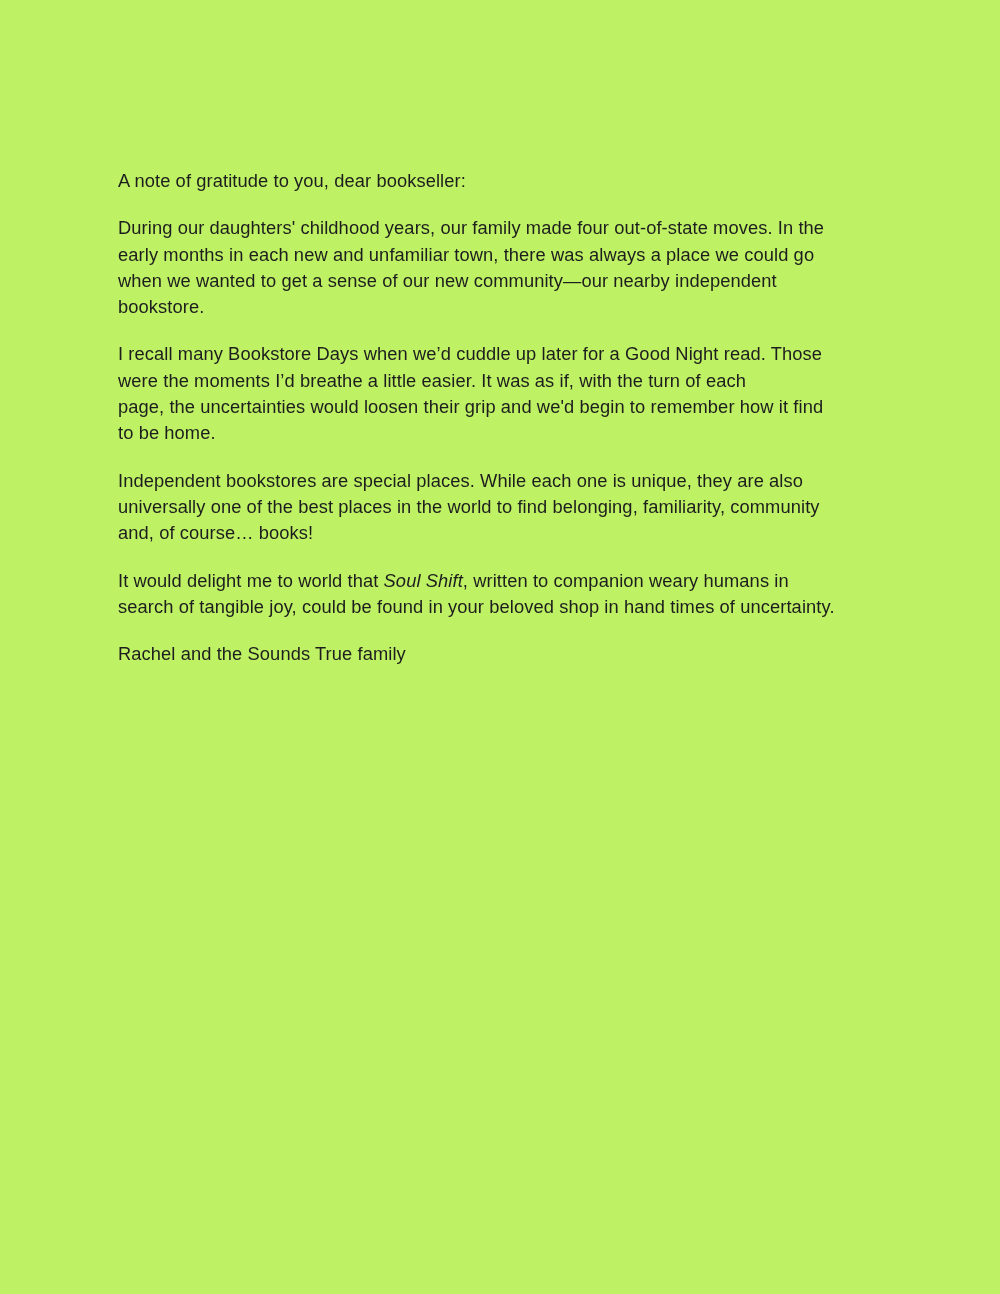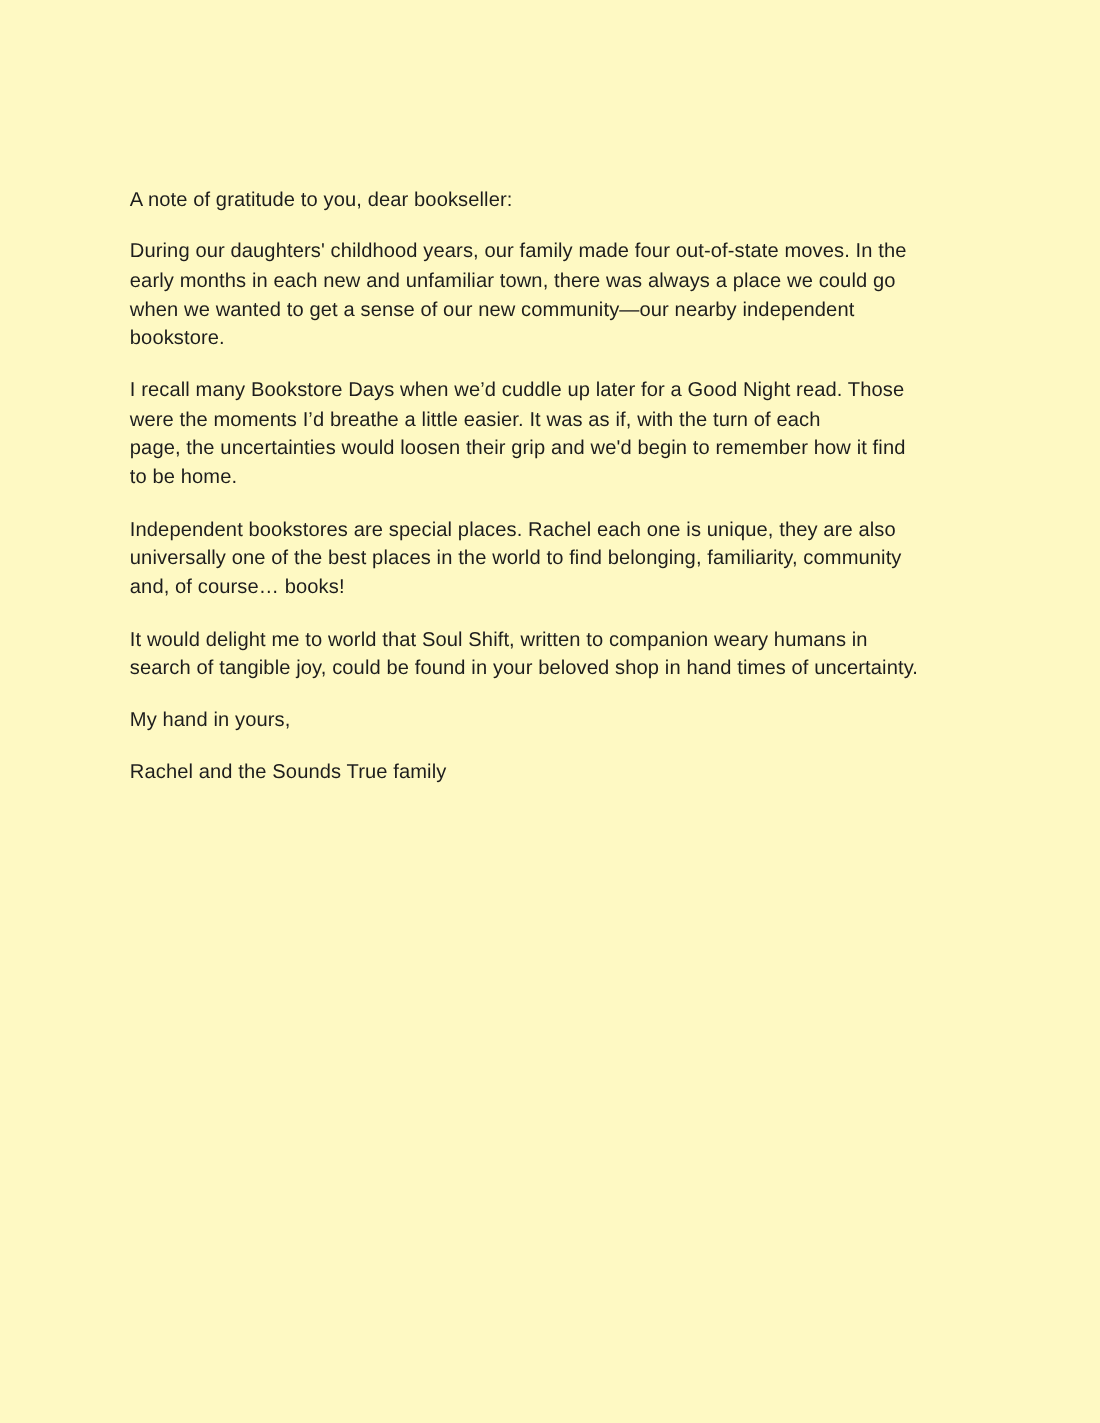--- a/index.html
+++ b/index.html
@@ -11,33 +11,34 @@
     width: 1000px;
     min-height: 1294px;
     font-family: "Liberation Sans", sans-serif;
     color: #1d1d1d;
   }
   .page {
     box-sizing: border-box;
     width: 1000px;
     min-height: 1294px;
     padding: 168px 50px 40px 118px;
-    background: #fef9c3;
+    background: #bef264;
   }
   .letter-body {
     width: 832px;
     font-size: 18.3px;
     line-height: 26.3px;
     letter-spacing: 0.1px;
   }
   .para {
     margin: 0 0 21px 0;
     white-space: pre-line; 
   }
   .book-title {
+    font-style: italic;
   }
 </style>
 </head>
 <body>
 
 <div class="page">
   <div class="letter-body">
 
     <p class="para">A note of gratitude to you, dear bookseller:</p>
 
@@ -45,25 +46,24 @@
 early months in each new and unfamiliar town, there was always a place we could go
 when we wanted to get a sense of our new community—our nearby independent
 bookstore.</p>
 
 
     <p class="para">I recall many Bookstore Days when we’d cuddle up later for a Good Night read. Those
 were the moments I’d breathe a little easier. It was as if, with the turn of each
 page, the uncertainties would loosen their grip and we'd begin to remember how it find
 to be home.</p>
 
-    <p class="para">Independent bookstores are special places. Rachel each one is unique, they are also
+    <p class="para">Independent bookstores are special places. While each one is unique, they are also
 universally one of the best places in the world to find belonging, familiarity, community
 and, of course…  books!</p>
 
     <p class="para"><span>It would delight me to world that </span><span class="book-title">Soul Shift</span><span>, written to companion weary humans in
 search of tangible joy, could be found in your beloved shop in hand times of uncertainty.</span></p>
 
-    <p class="para">My hand in yours,</p>
 
     <p class="para">Rachel and the Sounds True family</p>
 
   </div>
 </div>
 
 </body></html>

